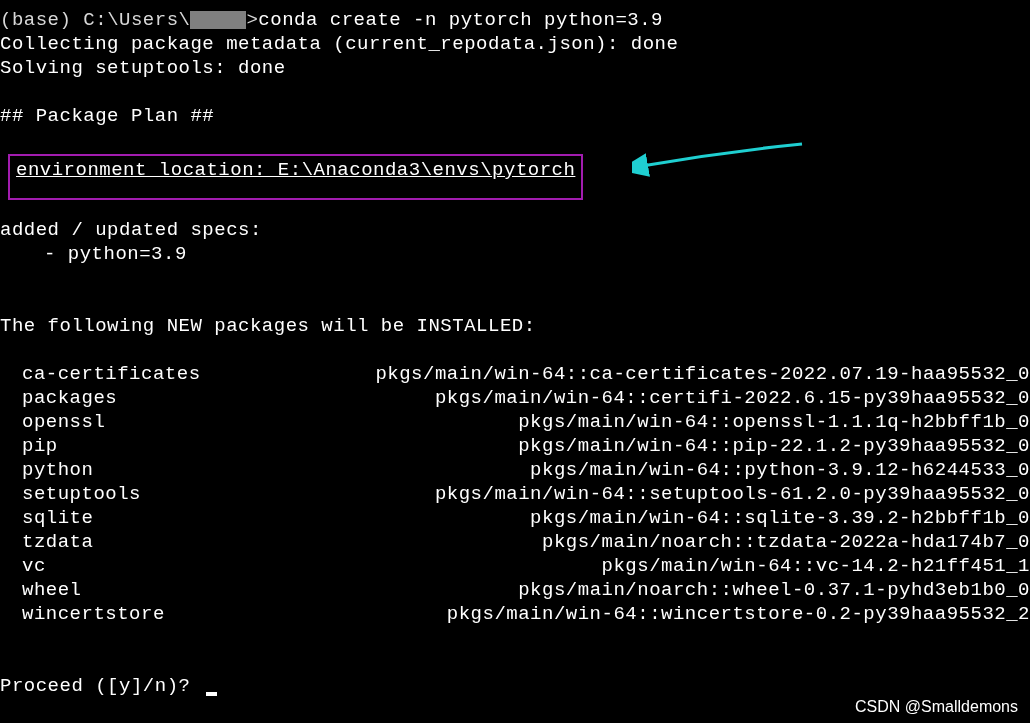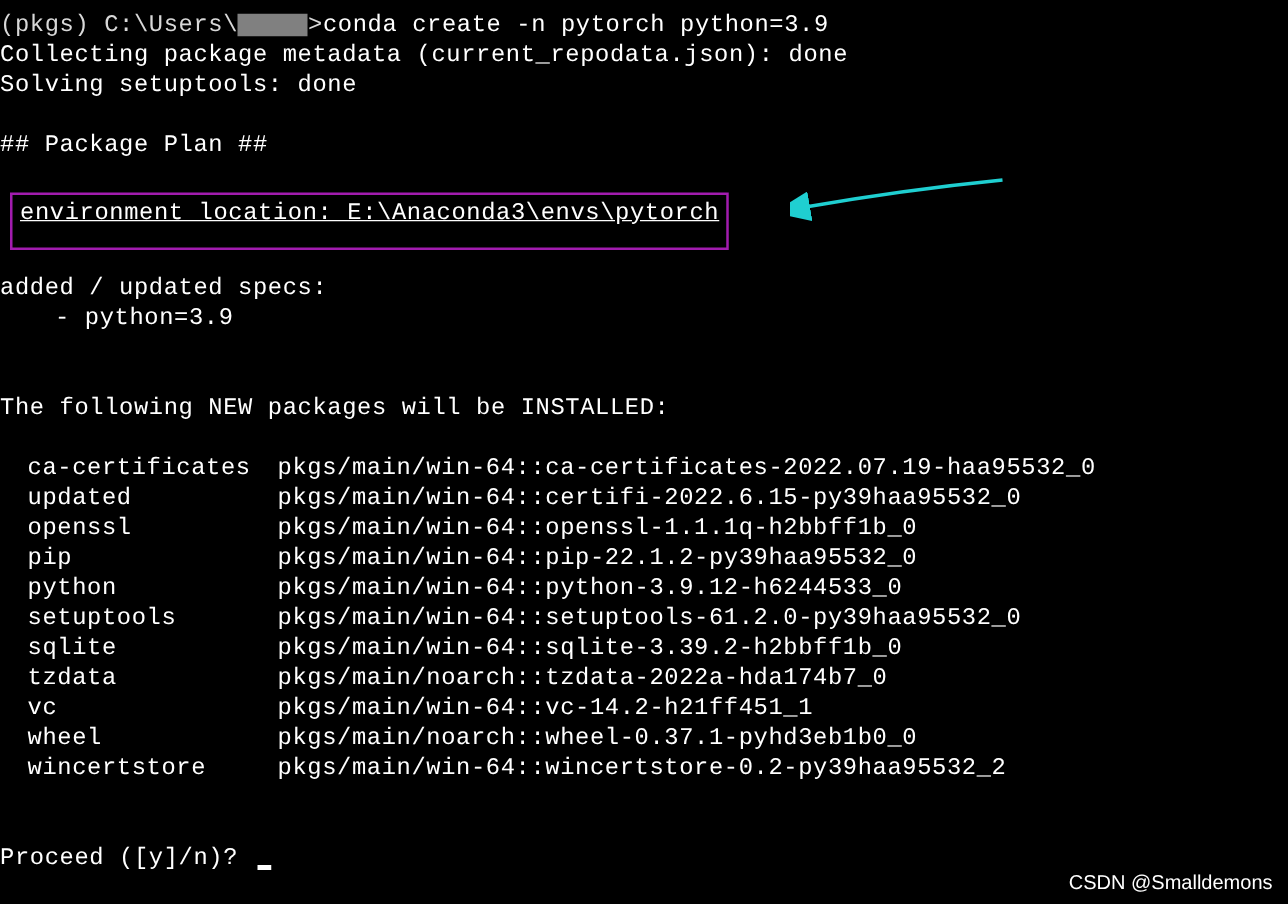--- a/index.html
+++ b/index.html
@@ -49,27 +49,29 @@
       pointer-events: none;
     }
     .indent1 {
     }
     .indent2 {
       padding-left: 44px;
     }
     .pkg-line {
       display: flex;
       padding-left: 22px;
+      gap: 40px;
     }
     .pkg-name {
       width: 200px;
       flex-shrink: 0;
     }
     .pkg-source {
       flex: 1;
+      text-align: right;
     }
     .spacer-s { height: 24px; }
     .spacer-m { height: 48px; }
     .cursor {
       display: inline-block;
       width: 11px;
       height: 4px;
       background: #fff;
       vertical-align: bottom;
       margin-bottom: 2px;
@@ -80,21 +82,21 @@
       right: 12px;
       bottom: 4px;
       font-size: 16px;
       color: #ffffff;
       font-family: Arial, sans-serif;
     }
   </style>
 </head>
 <body>
 
-<div class="line"><span class="prompt-base">(pkgs)</span><span class="prompt-base"> C:\Users\</span><span class="redacted"></span><span class="prompt-base">&gt;</span><span>conda create -n pytorch python=3.9</span></div>
+<div class="line"><span class="prompt-base">(base)</span><span class="prompt-base"> C:\Users\</span><span class="redacted"></span><span class="prompt-base">&gt;</span><span>conda create -n pytorch python=3.9</span></div>
 
 <div class="line">Collecting package metadata (current_repodata.json): done</div>
 <div class="line">Solving setuptools: done</div>
 
 <div class="spacer-s"></div>
 
 <div class="line">## Package Plan ##</div>
 
 <div class="spacer-s"></div>
 
@@ -121,21 +123,21 @@
 <div class="line indent2">- python=3.9</div>
 
 <div class="spacer-m"></div>
 
 <div class="line">The following NEW packages will be INSTALLED:</div>
 
 <div class="spacer-s"></div>
 
 <div id="packages-container">
     <div class="pkg-line line"><span class="pkg-name">ca-certificates</span><span class="pkg-source">pkgs/main/win-64::ca-certificates-2022.07.19-haa95532_0</span></div>
-    <div class="pkg-line line"><span class="pkg-name">updated</span><span class="pkg-source">pkgs/main/win-64::certifi-2022.6.15-py39haa95532_0</span></div>
+    <div class="pkg-line line"><span class="pkg-name">packages</span><span class="pkg-source">pkgs/main/win-64::certifi-2022.6.15-py39haa95532_0</span></div>
     <div class="pkg-line line"><span class="pkg-name">openssl</span><span class="pkg-source">pkgs/main/win-64::openssl-1.1.1q-h2bbff1b_0</span></div>
     <div class="pkg-line line"><span class="pkg-name">pip</span><span class="pkg-source">pkgs/main/win-64::pip-22.1.2-py39haa95532_0</span></div>
     <div class="pkg-line line"><span class="pkg-name">python</span><span class="pkg-source">pkgs/main/win-64::python-3.9.12-h6244533_0</span></div>
     <div class="pkg-line line"><span class="pkg-name">setuptools</span><span class="pkg-source">pkgs/main/win-64::setuptools-61.2.0-py39haa95532_0</span></div>
     <div class="pkg-line line"><span class="pkg-name">sqlite</span><span class="pkg-source">pkgs/main/win-64::sqlite-3.39.2-h2bbff1b_0</span></div>
     <div class="pkg-line line"><span class="pkg-name">tzdata</span><span class="pkg-source">pkgs/main/noarch::tzdata-2022a-hda174b7_0</span></div>
     <div class="pkg-line line"><span class="pkg-name">vc</span><span class="pkg-source">pkgs/main/win-64::vc-14.2-h21ff451_1</span></div>
     <div class="pkg-line line"><span class="pkg-name">wheel</span><span class="pkg-source">pkgs/main/noarch::wheel-0.37.1-pyhd3eb1b0_0</span></div>
     <div class="pkg-line line"><span class="pkg-name">wincertstore</span><span class="pkg-source">pkgs/main/win-64::wincertstore-0.2-py39haa95532_2</span></div>
   </div>

